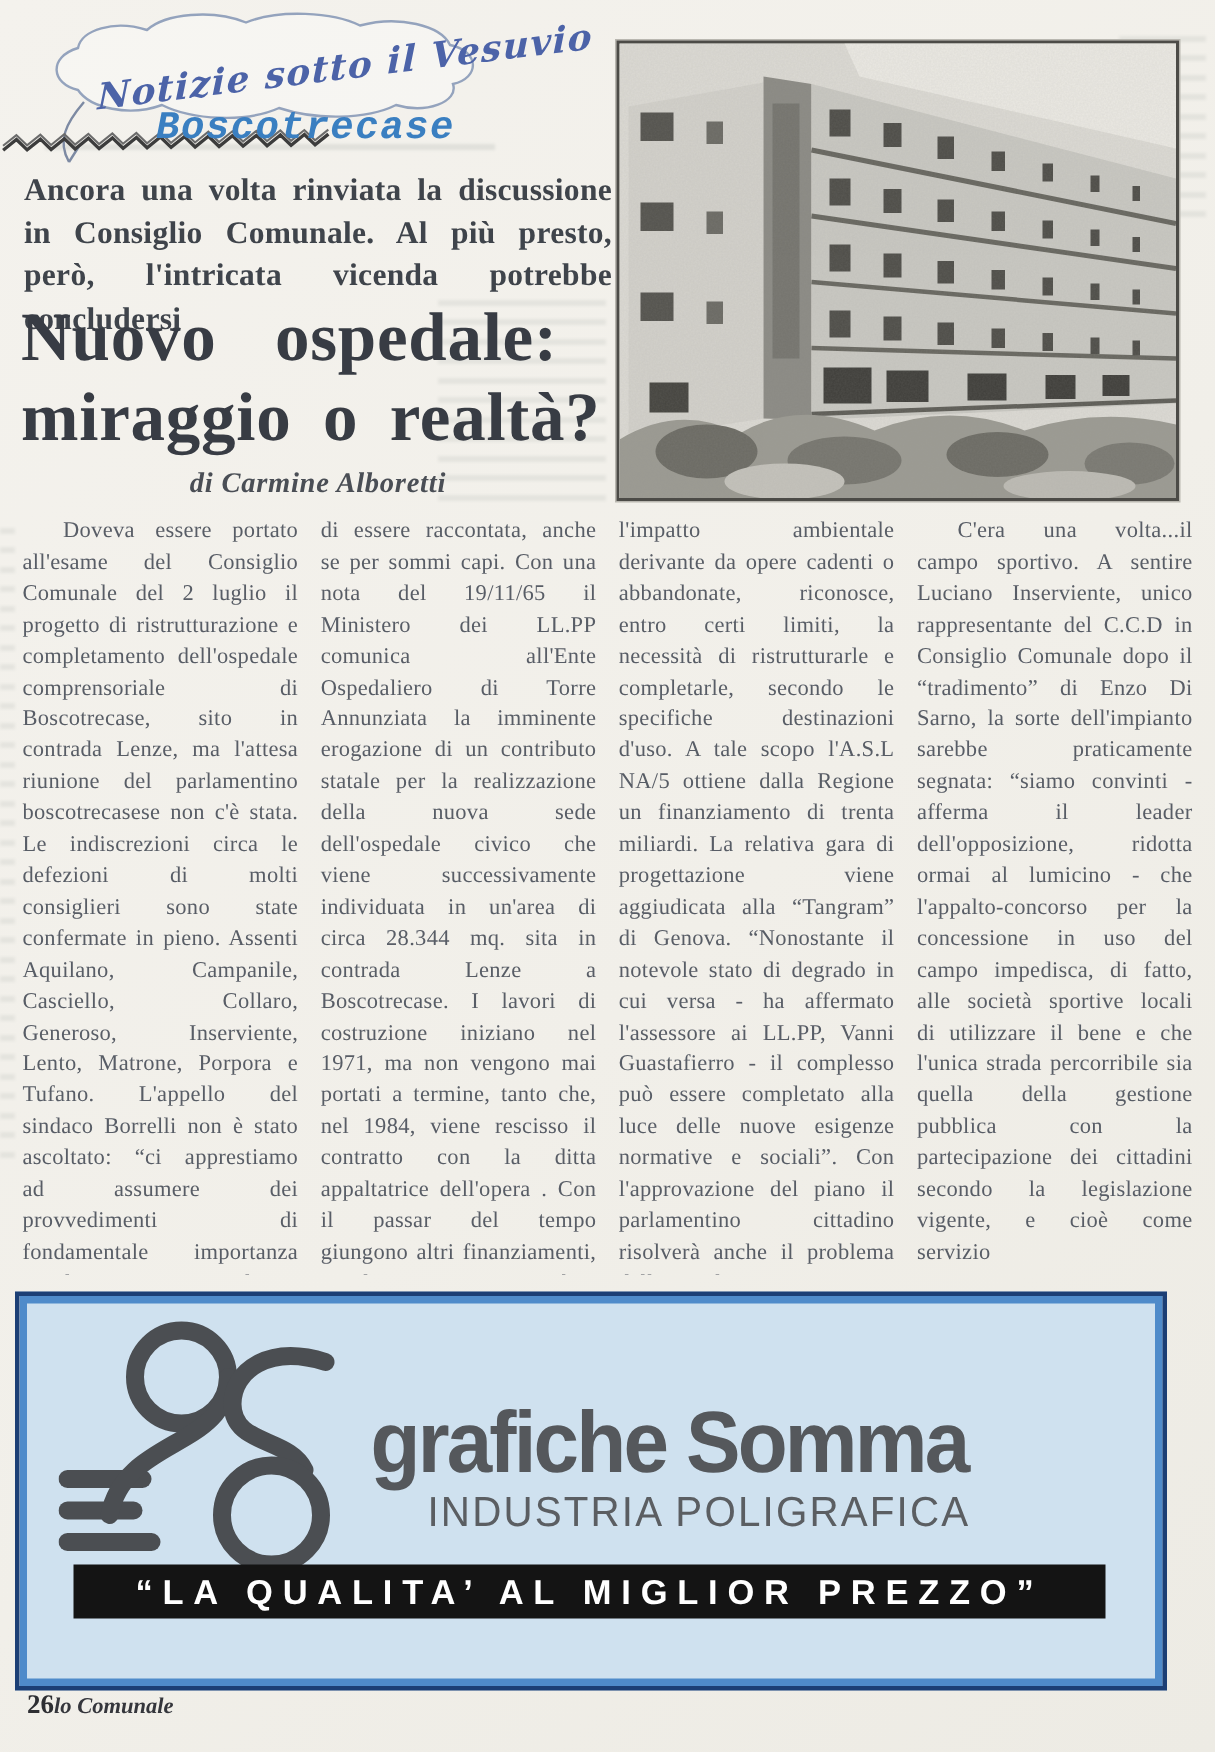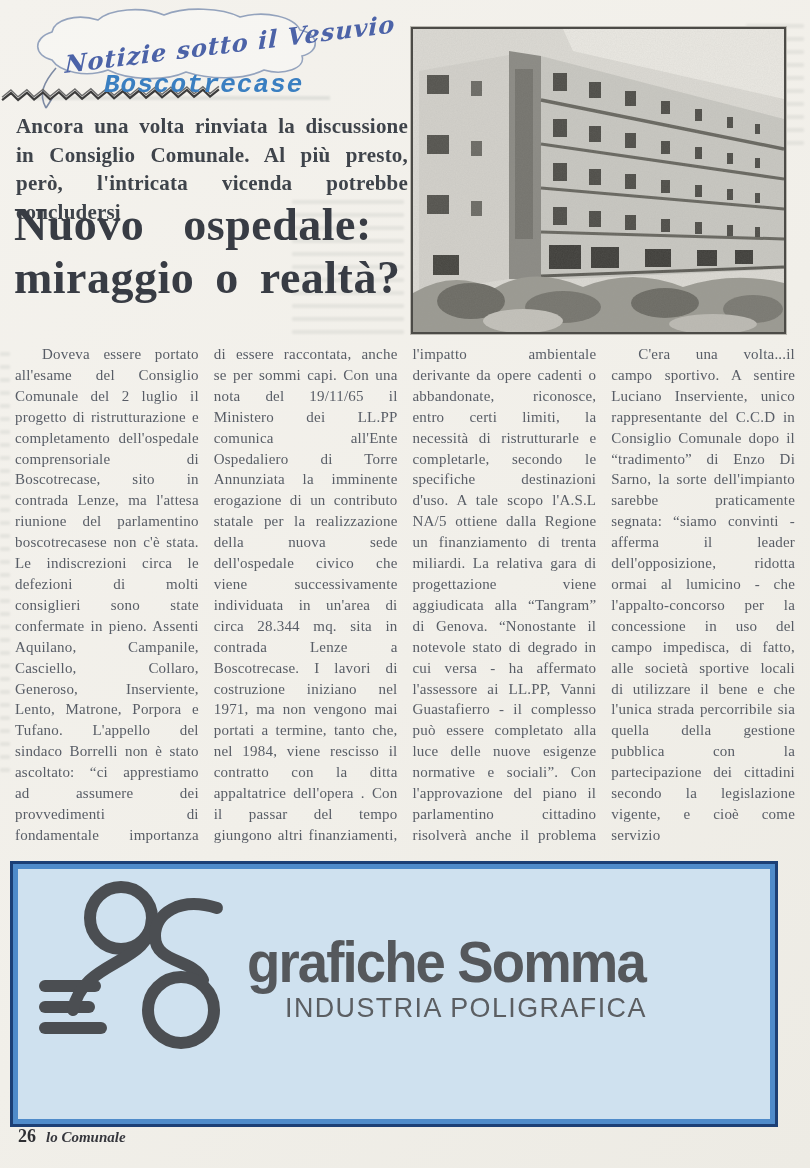--- a/index.html
+++ b/index.html
@@ -52,21 +52,21 @@
         white-space:nowrap;}
   .tagline{position:absolute;left:272px;top:128px;font-size:28px;color:#5b5e62;
         letter-spacing:1.5px;transform:scaleX(.96);transform-origin:left;white-space:nowrap;}
   .banner{position:absolute;left:36px;top:179px;width:688px;height:36px;background:#141414;
         display:flex;align-items:center;justify-content:center;}
   .banner span{color:#ffffff;font-weight:bold;font-size:23px;letter-spacing:6.5px;white-space:nowrap;}
   .address{position:absolute;left:0;top:224px;width:100%;text-align:center;
         font-size:21px;color:#8e949b;letter-spacing:.5px;}
 
   
-  .footer{position:absolute;left:18px;top:1126px;display:flex;align-items:baseline;gap:10px;}
+  .footer{position:absolute;left:18px;top:1126px;display:flex;align-items:baseline;}
   .page-number{font-weight:bold;font-size:18px;color:#2e2f33;}
   .magazine-name{font-weight:bold;font-style:italic;font-size:15px;color:#35363c;}
 
   
   .ghost{position:absolute;filter:blur(1.2px);opacity:.09;pointer-events:none;
         background:repeating-linear-gradient(180deg,#5c6a66 0 4px,transparent 4px 13px);}
   .g1{left:292px;top:200px;width:112px;height:136px;}
   .g2{left:746px;top:24px;width:58px;height:128px;}
   .g3{left:0;top:352px;width:10px;height:420px;}
   .g4{left:30px;top:96px;width:300px;height:9px;opacity:.12;}
@@ -96,20 +96,21 @@
 
   <div class="section-title">Boscotrecase</div>
 
   <div class="standfirst">Ancora una volta rinviata la discussione in Consiglio Comunale. Al più presto, però, l'intricata vicenda potrebbe concludersi</div>
 
   <div class="headline">
     <div class="l1">Nuovo ospedale:</div>
     <div class="l2">miraggio o realtà?</div>
   </div>
 
+  <div class="byline">di Carmine Alboretti</div>
 
   <div class="photo">
     <svg width="371" height="303" viewBox="0 0 371 303">
       <defs>
         <filter id="grain">
             <feTurbulence type="fractalNoise" baseFrequency="0.85" numOctaves="2" result="n"></feTurbulence>
           <feColorMatrix in="n" type="matrix" values="0 0 0 0 0.35 0 0 0 0 0.35 0 0 0 0 0.33 0 0 0 0.5 0"></feColorMatrix>
           </filter>
       </defs>
       <rect width="371" height="303" fill="#dcdad4"></rect>
@@ -210,20 +211,23 @@
 
         <circle cx="82" cy="48" r="31"></circle>
         <path d="M113 48 C113 96 44 88 34 140"></path>
 
         <path d="M178 38 C140 26 116 44 116 66 C116 94 154 88 164 110"></path>
         <circle cx="142" cy="140" r="33"></circle>
       </g>
     </svg>
     <div class="brand">grafiche Somma</div>
     <div class="tagline">INDUSTRIA POLIGRAFICA</div>
+    <div class="banner">
+      <span>“LA QUALITA’ AL MIGLIOR PREZZO”</span>
+    </div>
   </div>
 
   <div class="footer">
     <span class="page-number">26</span>
     <span class="magazine-name">lo Comunale</span>
   </div>
 
 </div>
 
 </body></html>

